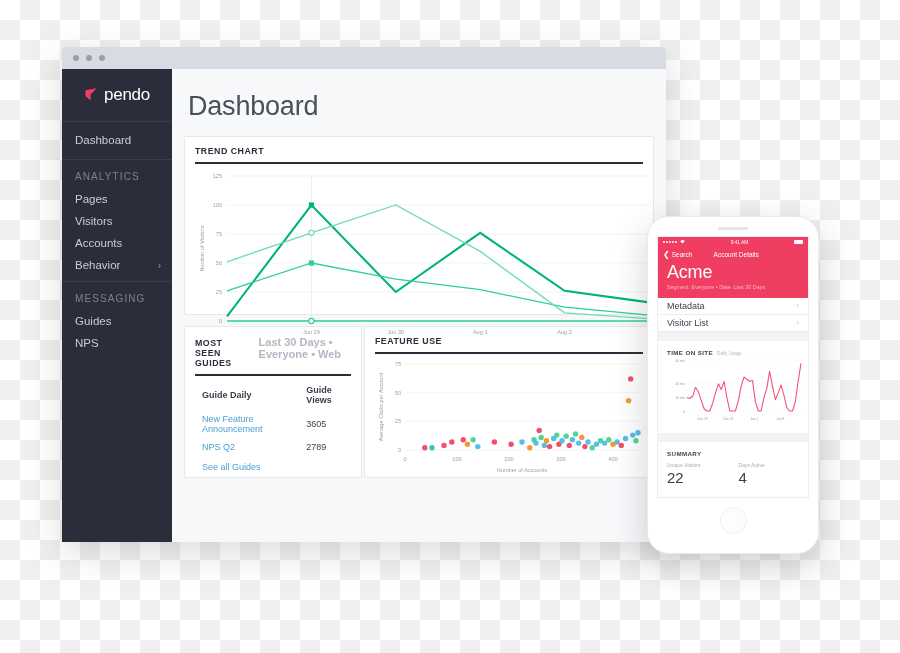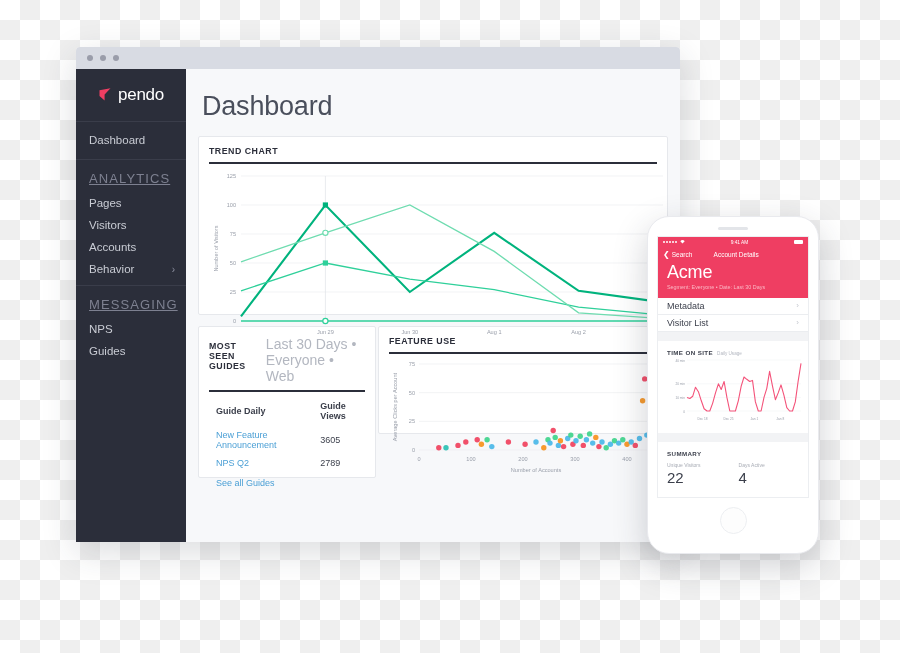--- a/index.html
+++ b/index.html
@@ -13,21 +13,21 @@
     background-image:
       linear-gradient(45deg, #efefef 25%, transparent 25%, transparent 75%, #efefef 75%, #efefef),
       linear-gradient(45deg, #efefef 25%, transparent 25%, transparent 75%, #efefef 75%, #efefef);
     background-size: 40px 40px;
     background-position: 0 0, 20px 20px;
     position: relative;
   }
 
   
   .browser {
-    position: absolute; left: 76px; top: 47px;
+    position: absolute; left: 62px; top: 47px;
     width: 604px; height: 495px;
     border-radius: 4px 4px 0 0;
     box-shadow: 0 10px 34px rgba(40,45,60,0.17);
     overflow: hidden;
     background: #ffffff;
   }
   .titlebar {
     height: 22px; background: #d8dbe3;
     display: flex; align-items: center; padding-left: 11px; gap: 7px;
   }
@@ -49,49 +49,49 @@
   .logo-text { color: #ffffff; font-size: 17px; letter-spacing: -0.3px; }
   .nav-top { border-bottom: 1px solid #3a3d4a; padding: 7px 0 8px 0; }
   .nav-item {
     color: #c9ccd4; font-size: 11.5px; padding: 5px 0 5px 13px;
     display: flex; align-items: center; justify-content: space-between;
     padding-right: 11px; cursor: pointer;
   }
   .nav-group { padding: 9px 0 5px 0; border-bottom: 1px solid #3a3d4a; }
   .nav-group.last { border-bottom: none; }
   .nav-heading {
-    color: #7d8090; font-size: 13px; letter-spacing: 1.1px;
-    padding: 2px 0 6px 13px; text-transform: uppercase; text-decoration: underline;
+    color: #7d8090; font-size: 10px; letter-spacing: 1.1px;
+    padding: 2px 0 6px 13px; text-transform: uppercase;
   }
   .chev { color: #8d90a0; font-size: 10px; }
 
   
   .content { flex: 1; background: #f7f8fa; position: relative; overflow: hidden; }
   .page-title {
     font-size: 27px; color: #4a4f5c; font-weight: 400;
     padding: 22px 0 14px 16px; letter-spacing: -0.2px;
   }
 
   .card {
     background: #ffffff; border: 1px solid #e6e8ec;
     border-radius: 2px; padding: 9px 10px 8px 10px;
   }
   .card-head {
     display: flex; align-items: baseline; gap: 8px;
     border-bottom: 2px solid #2b2e3a; padding-bottom: 6px; margin-bottom: 4px;
   }
   .card-title { font-size: 8.8px; font-weight: bold; letter-spacing: 0.5px; color: #2b2e3a; }
-  .card-sub { font-size: 14px; color: #b3b7c0; }
+  .card-sub { font-size: 11px; color: #b3b7c0; font-weight: bold; }
 
   #trend-card { margin: 0 12px; height: 179px; }
   .trend-plot { position: relative; height: 178px; }
 
   .row-cards { display: flex; gap: 2px; margin: 11px 12px 0 12px; }
   #guides-card { width: 272px; height: 152px; }
-  #feature-card { flex: 1; height: 108px; }
+  #feature-card { flex: 1; height: 152px; }
 
   table.guides { width: 100%; border-collapse: collapse; margin-top: 5px; }
   table.guides th {
     text-align: left; font-size: 9px; color: #3b3f4b; font-weight: bold;
     padding: 4px 0 5px 7px;
   }
   table.guides td { font-size: 9px; color: #3b3f4b; padding: 4px 0 4px 7px; }
   td.gname a { color: #4a9fd5; text-decoration: none; cursor: pointer; }
   .seeall { font-size: 9px; color: #4a9fd5; padding: 6px 0 0 7px; cursor: pointer; }
 
@@ -194,25 +194,25 @@
         </div>
         <div class="nav-item">
           <span>Behavior</span>
           <span class="chev">›</span>
         </div>
       </div>
 
       <div class="nav-group last">
         <div class="nav-heading">MESSAGING</div>
         <div class="nav-item">
+          <span>Guides</span>
+          <span class="chev"></span>
+        </div>
+        <div class="nav-item">
           <span>NPS</span>
-          <span class="chev"></span>
-        </div>
-        <div class="nav-item">
-          <span>Guides</span>
           <span class="chev"></span>
         </div>
       </div>
     </nav>
 
     <main class="content">
       <h1 class="page-title">Dashboard</h1>
 
       <section class="card" id="trend-card">
         <div class="card-head">

